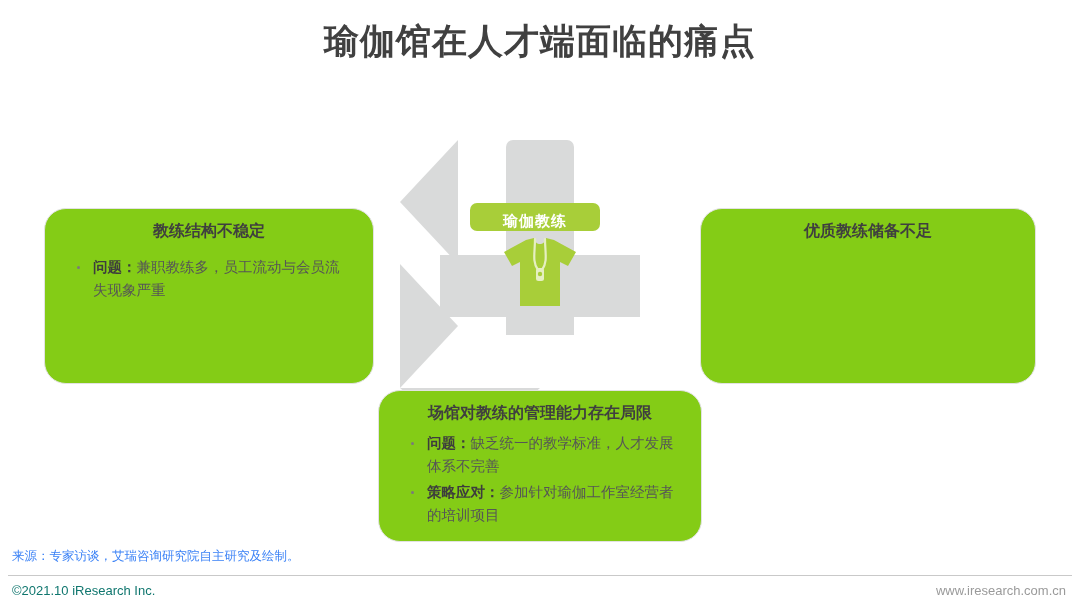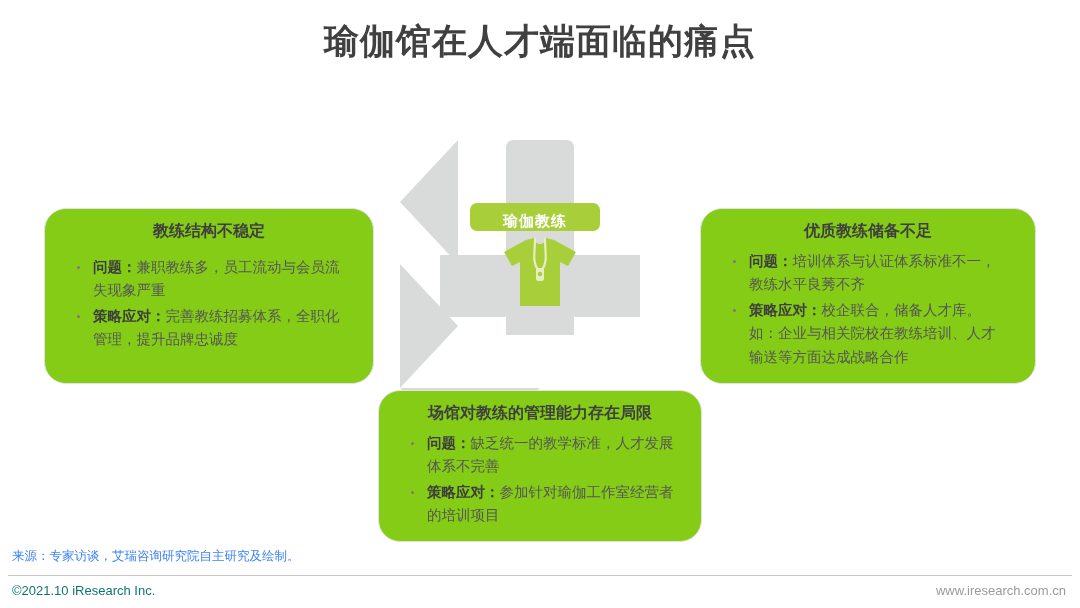--- a/index.html
+++ b/index.html
@@ -247,30 +247,25 @@
     <path d="M43 3 C43 16 46 26 40 34" stroke="#e6efc2" stroke-width="2.2" fill="none" stroke-linecap="round"></path>
     <rect x="34" y="32" width="8" height="13" rx="2.5" fill="#e6efc2"></rect>
     <circle cx="38" cy="38" r="2.2" fill="#a8ce39"></circle>
   </svg>
 </div>
 
 <div class="info-box box-left">
   <div class="box-title">教练结构不稳定</div>
   <ul class="bullet-list">
     <li class="bullet-item"><span class="bullet-label">问题：</span><span>兼职教练多，员工流动与会员流失现象严重</span></li>
-    <li class="bullet-item"><span class="bullet-label">策略应对：</span><span>完善教练招募体系，全职化管理，提升品牌忠诚度</span></li>
   </ul>
 </div>
 
 <div class="info-box box-right">
   <div class="box-title">优质教练储备不足</div>
-  <ul class="bullet-list">
-    <li class="bullet-item"><span class="bullet-label">问题：</span><span>培训体系与认证体系标准不一，教练水平良莠不齐</span></li>
-    <li class="bullet-item"><span class="bullet-label">策略应对：</span><span>校企联合，储备人才库。如：企业与相关院校在教练培训、人才输送等方面达成战略合作</span></li>
-  </ul>
 </div>
 
 <div class="info-box box-bottom">
   <div class="box-title">场馆对教练的管理能力存在局限</div>
   <ul class="bullet-list">
     <li class="bullet-item"><span class="bullet-label">问题：</span><span>缺乏统一的教学标准，人才发展体系不完善</span></li>
     <li class="bullet-item"><span class="bullet-label">策略应对：</span><span>参加针对瑜伽工作室经营者的培训项目</span></li>
   </ul>
 </div>
 

